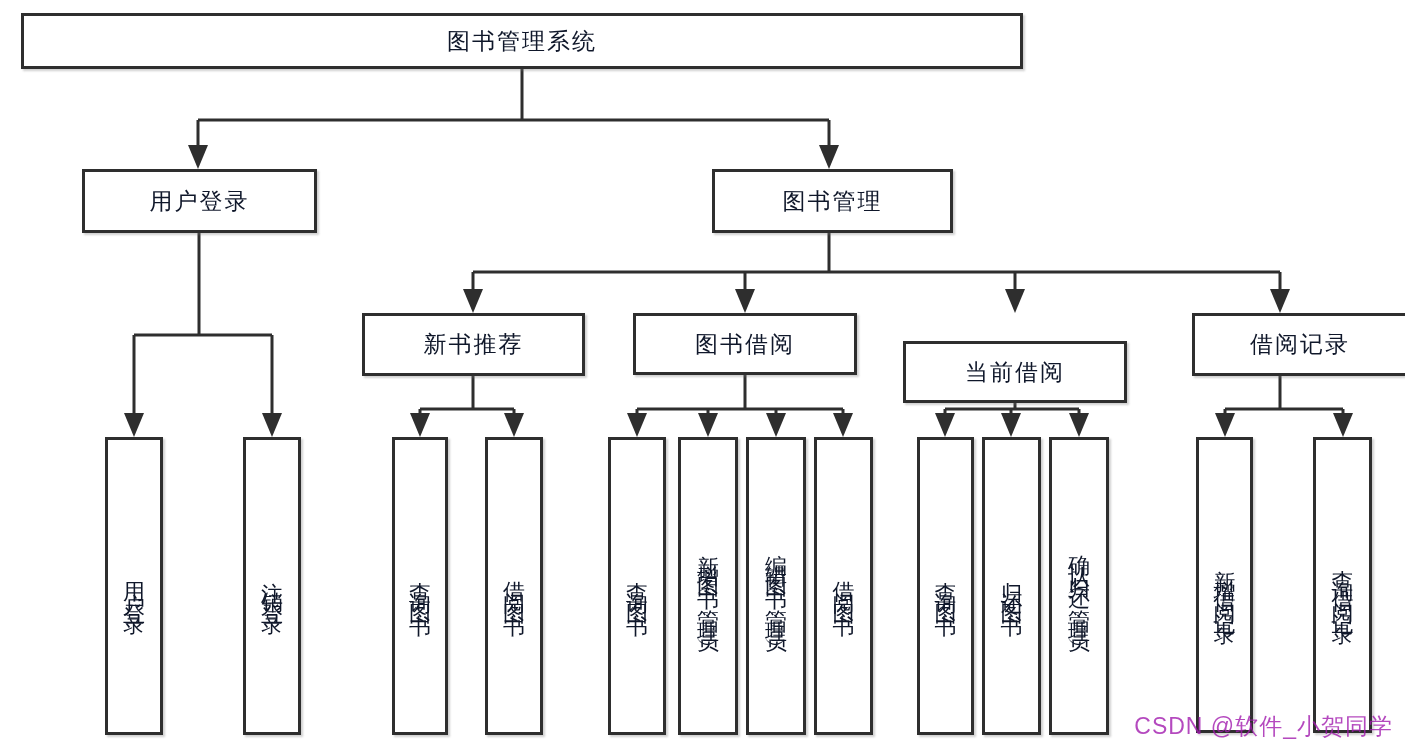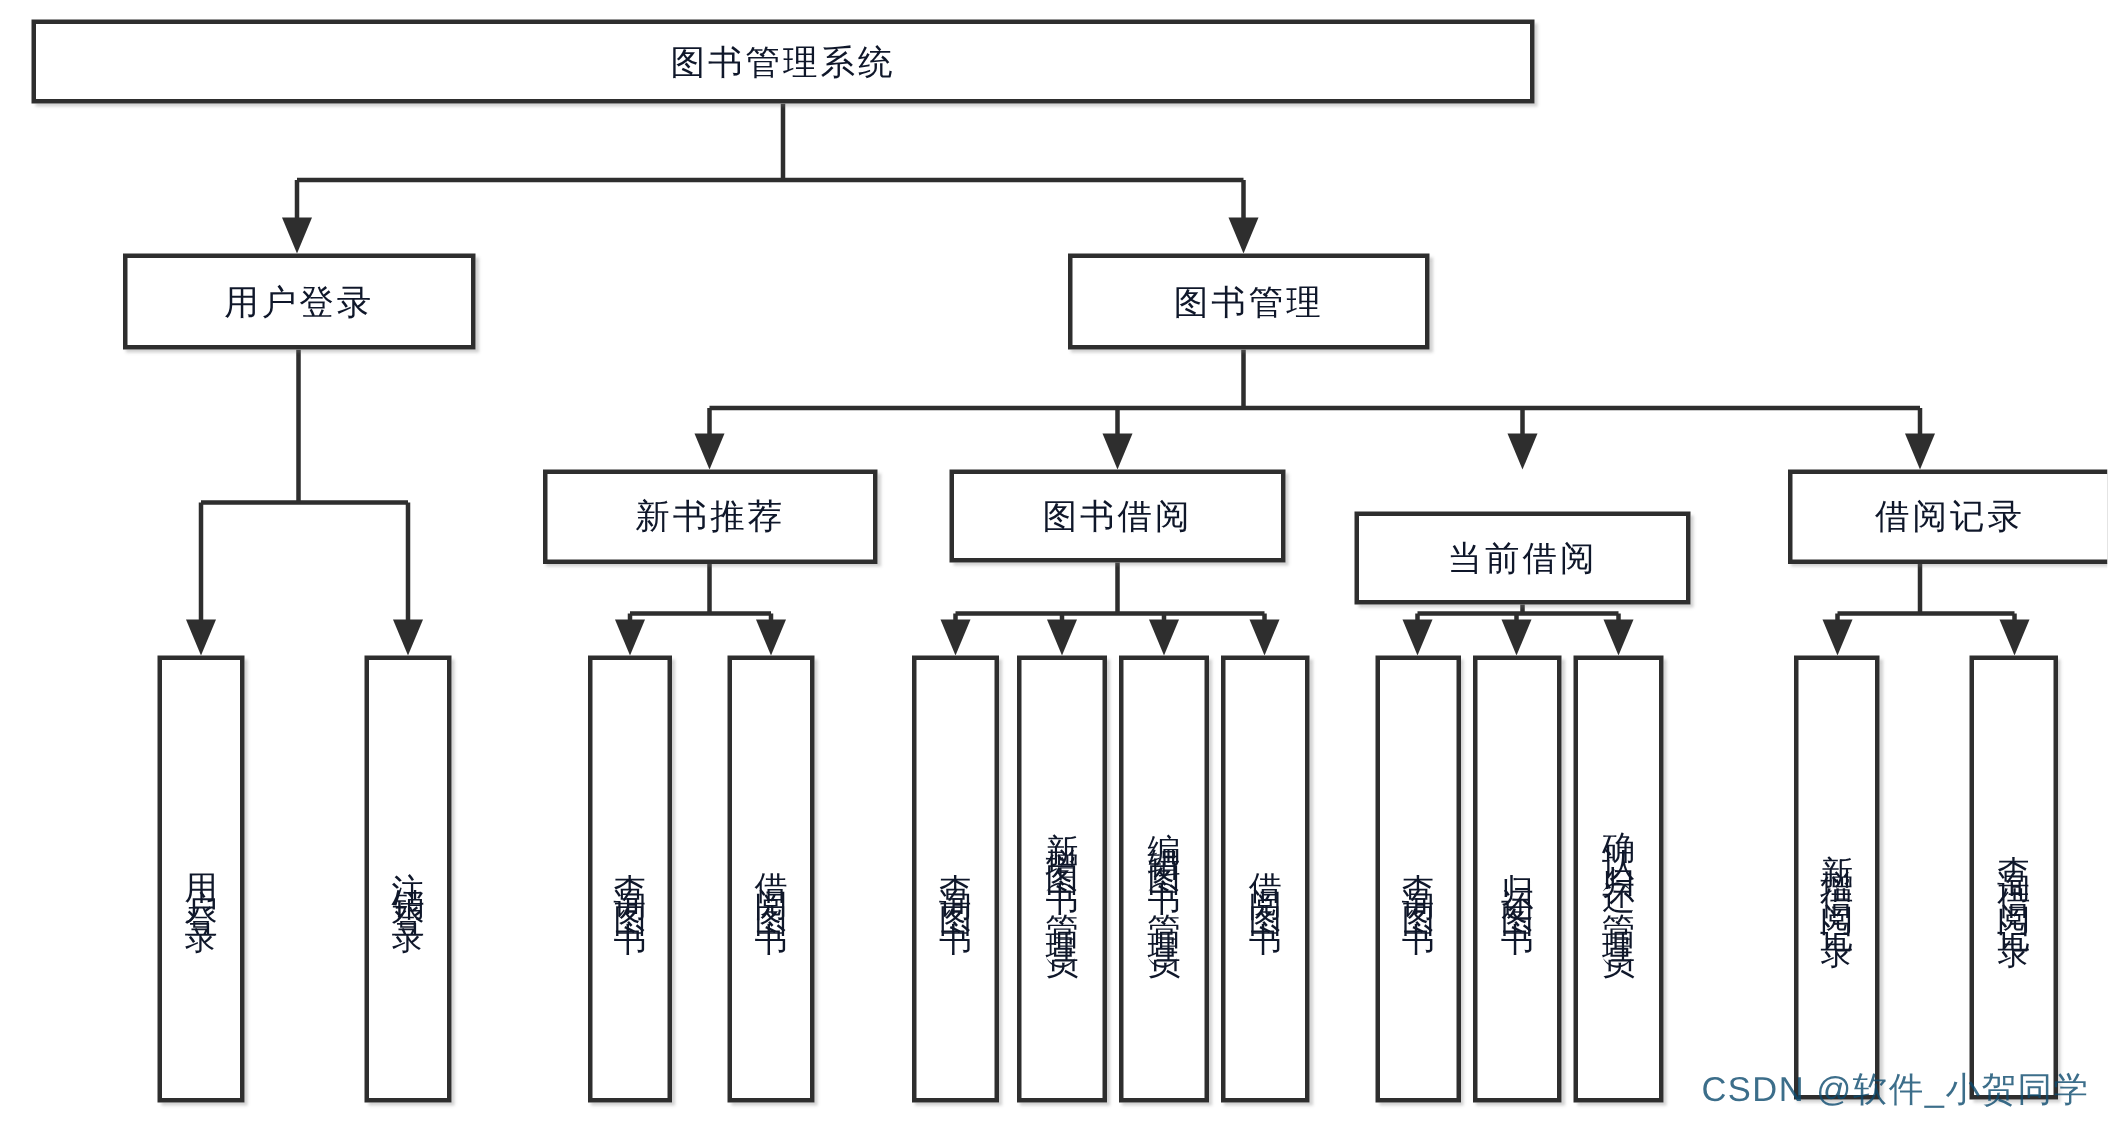--- a/index.html
+++ b/index.html
@@ -44,21 +44,21 @@
   }
   #connectors polygon{
     fill:#2e2e2e;
     stroke:none;
   }
   .watermark{
     position:absolute;
     right:12px;
     bottom:5px;
     font-size:23px;
-    color:#0c4a6e;
+    color:#a21caf;
     opacity:0.8;
     letter-spacing:1px;
     z-index:5;
     white-space:nowrap;
   }
 </style>
 </head>
 <body>
 
 <div id="canvas">

